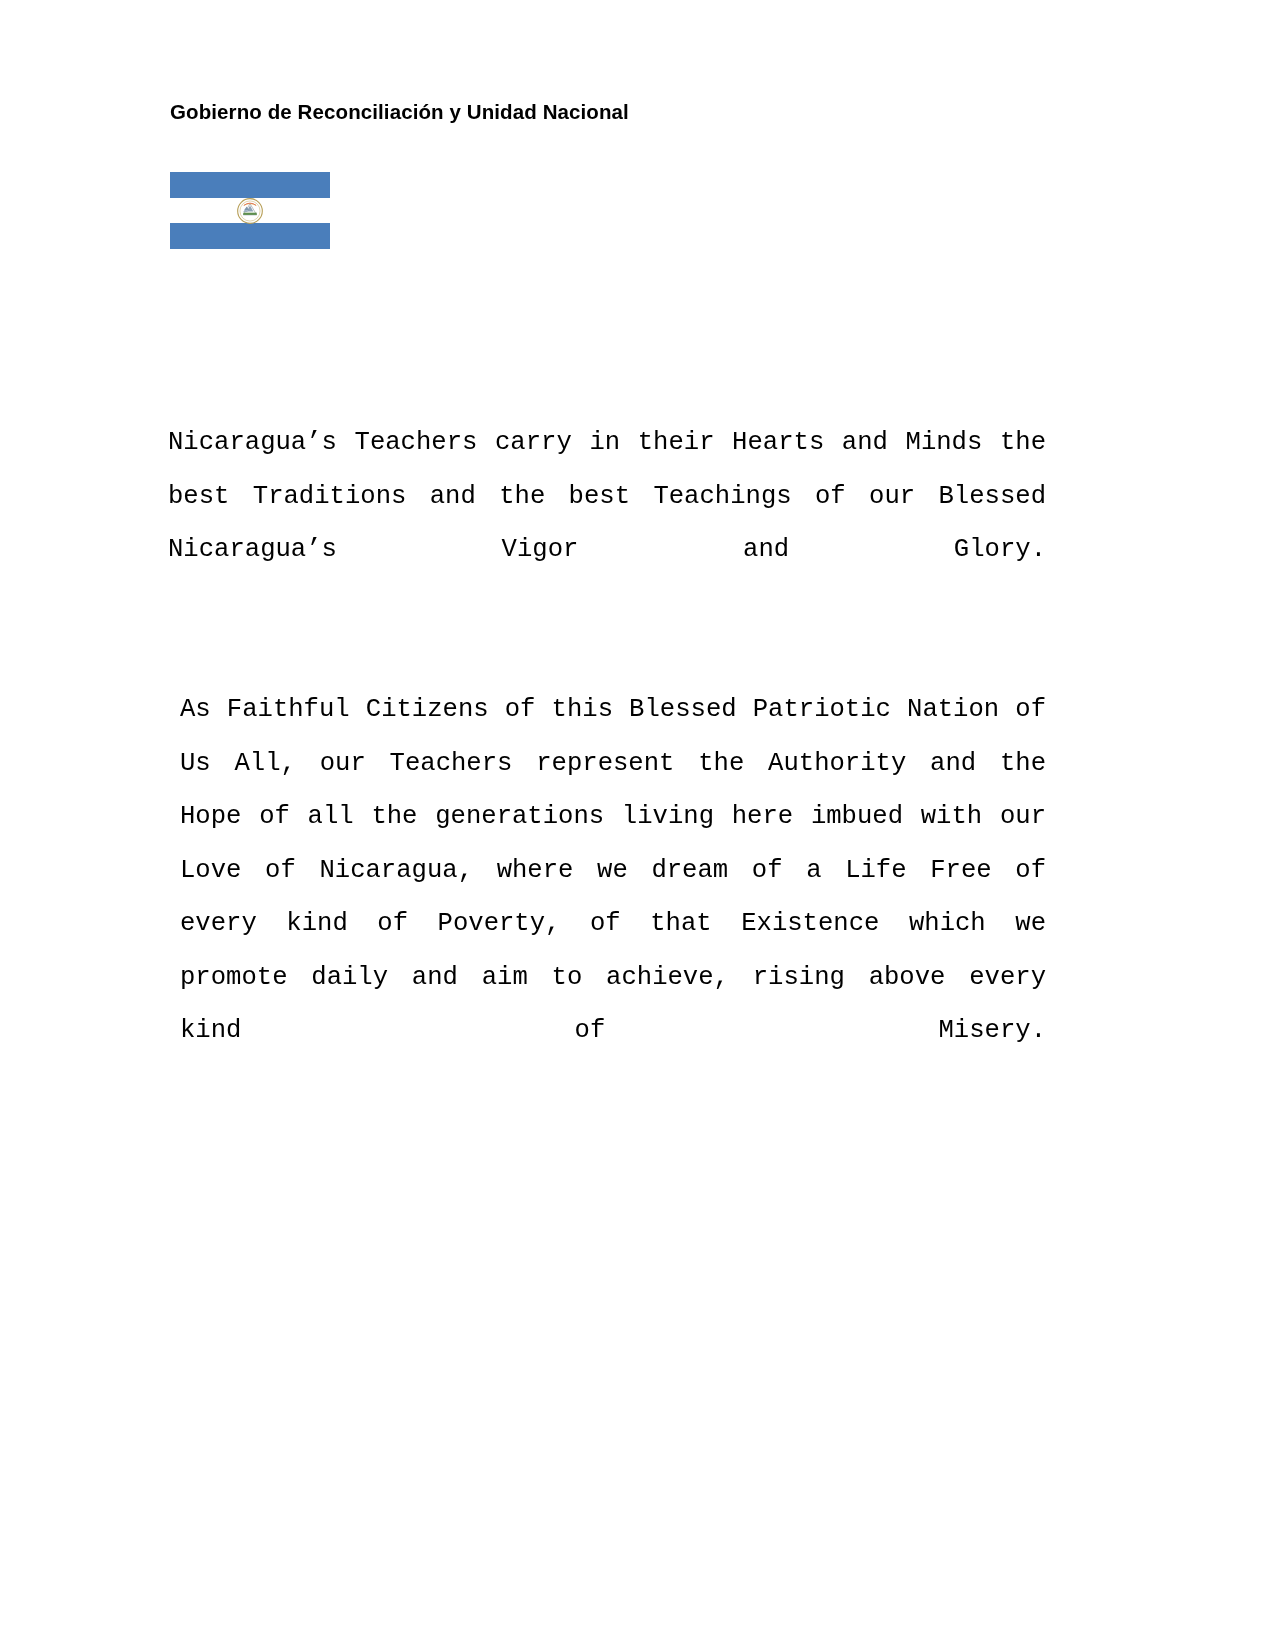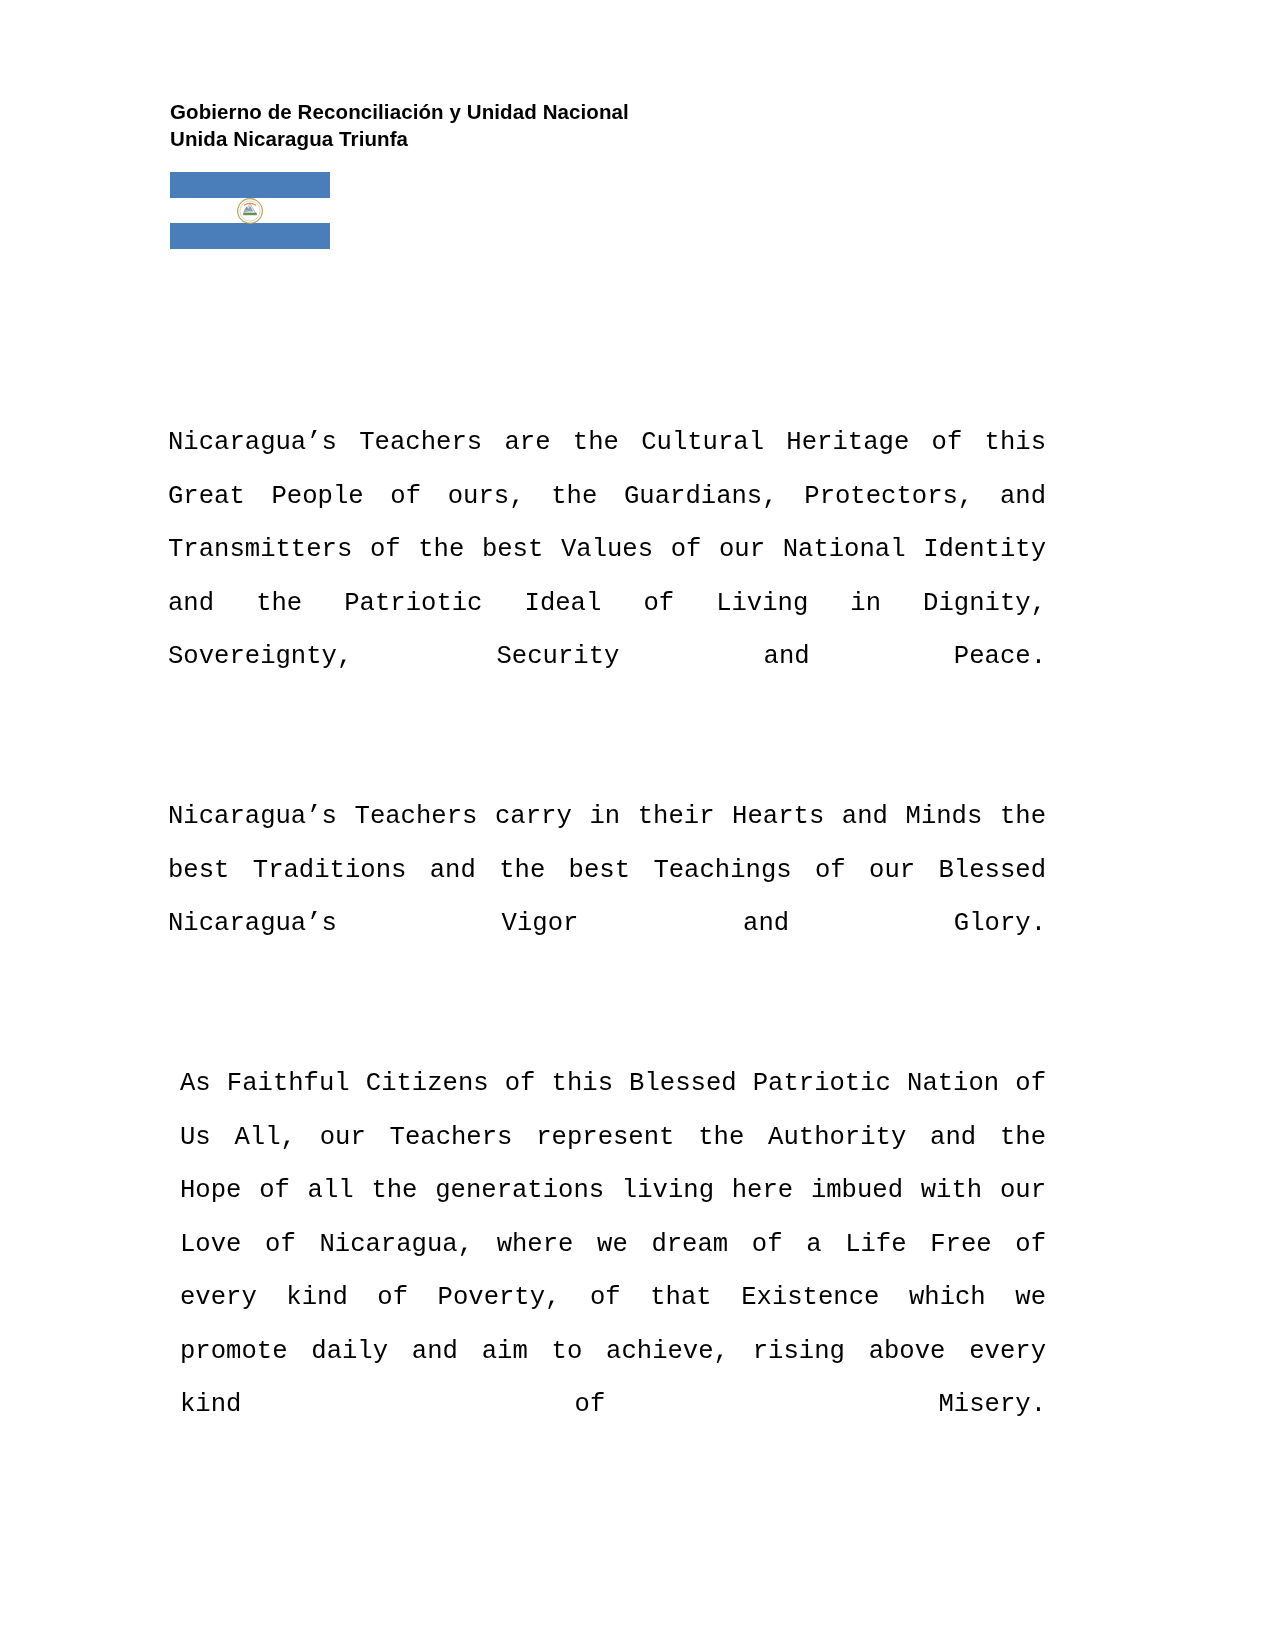--- a/index.html
+++ b/index.html
@@ -90,39 +90,37 @@
     width: 100%;
   }
 </style>
 </head>
 <body>
 
 <div class="page">
 
   <div class="letterhead">
     <div class="letterhead-line">Gobierno de Reconciliación y Unidad Nacional</div>
-    <div class="letterhead-line">Unida Nicaragua Triunfa</div>
   </div>
 
   <div class="flag">
     <div class="flag-stripe top" style="background: rgb(74, 126, 187);"></div>
     <div class="flag-stripe middle" style="background: rgb(255, 255, 255);"></div>
     <div class="flag-stripe bottom" style="background: rgb(74, 126, 187);"></div>
     <svg class="flag-emblem" viewBox="0 0 100 100">
       <circle cx="50" cy="50" r="44" fill="none" stroke="#b8a05a" stroke-width="4"></circle>
       <circle cx="50" cy="50" r="36" fill="none" stroke="#c9b472" stroke-width="2"></circle>
       <polygon points="50,24 74,64 26,64" fill="#ffffff" stroke="#7d8a96" stroke-width="2"></polygon>
       <polygon points="50,30 62,52 38,52" fill="#8fa3b5"></polygon>
       <polygon points="34,40 42,54 26,54" fill="#9db0c0"></polygon>
       <rect x="26" y="56" width="48" height="8" fill="#5e8f4e"></rect>
       <path d="M30 46 L38 34 L46 46 Z" fill="#7f96aa"></path>
       <path d="M28 30 Q50 14 72 30" fill="none" stroke="#d24b3a" stroke-width="3"></path>
       <path d="M28 30 Q50 18 72 30" fill="none" stroke="#e8a33d" stroke-width="2"></path>
     </svg>
   </div>
 
   <div class="body-text">
-    <p class="para">Nicaragua’s Teachers are the Cultural Heritage of this Great People of ours, the Guardians, Protectors, and Transmitters of the best Values of our National Identity and the Patriotic Ideal of Living in Dignity, Sovereignty, Security and Peace.</p>
     <p class="para">Nicaragua’s Teachers carry in their Hearts and Minds the best Traditions and the best Teachings of our Blessed Nicaragua’s Vigor and Glory.</p>
     <p class="para">As Faithful Citizens of this Blessed Patriotic Nation of Us All, our Teachers represent the Authority and the Hope of all the generations living here imbued with our Love of Nicaragua, where we dream of a Life Free of every kind of Poverty, of that Existence which we promote daily and aim to achieve, rising above every kind of Misery.</p>
   </div>
 
 </div>
 
 </body></html>

